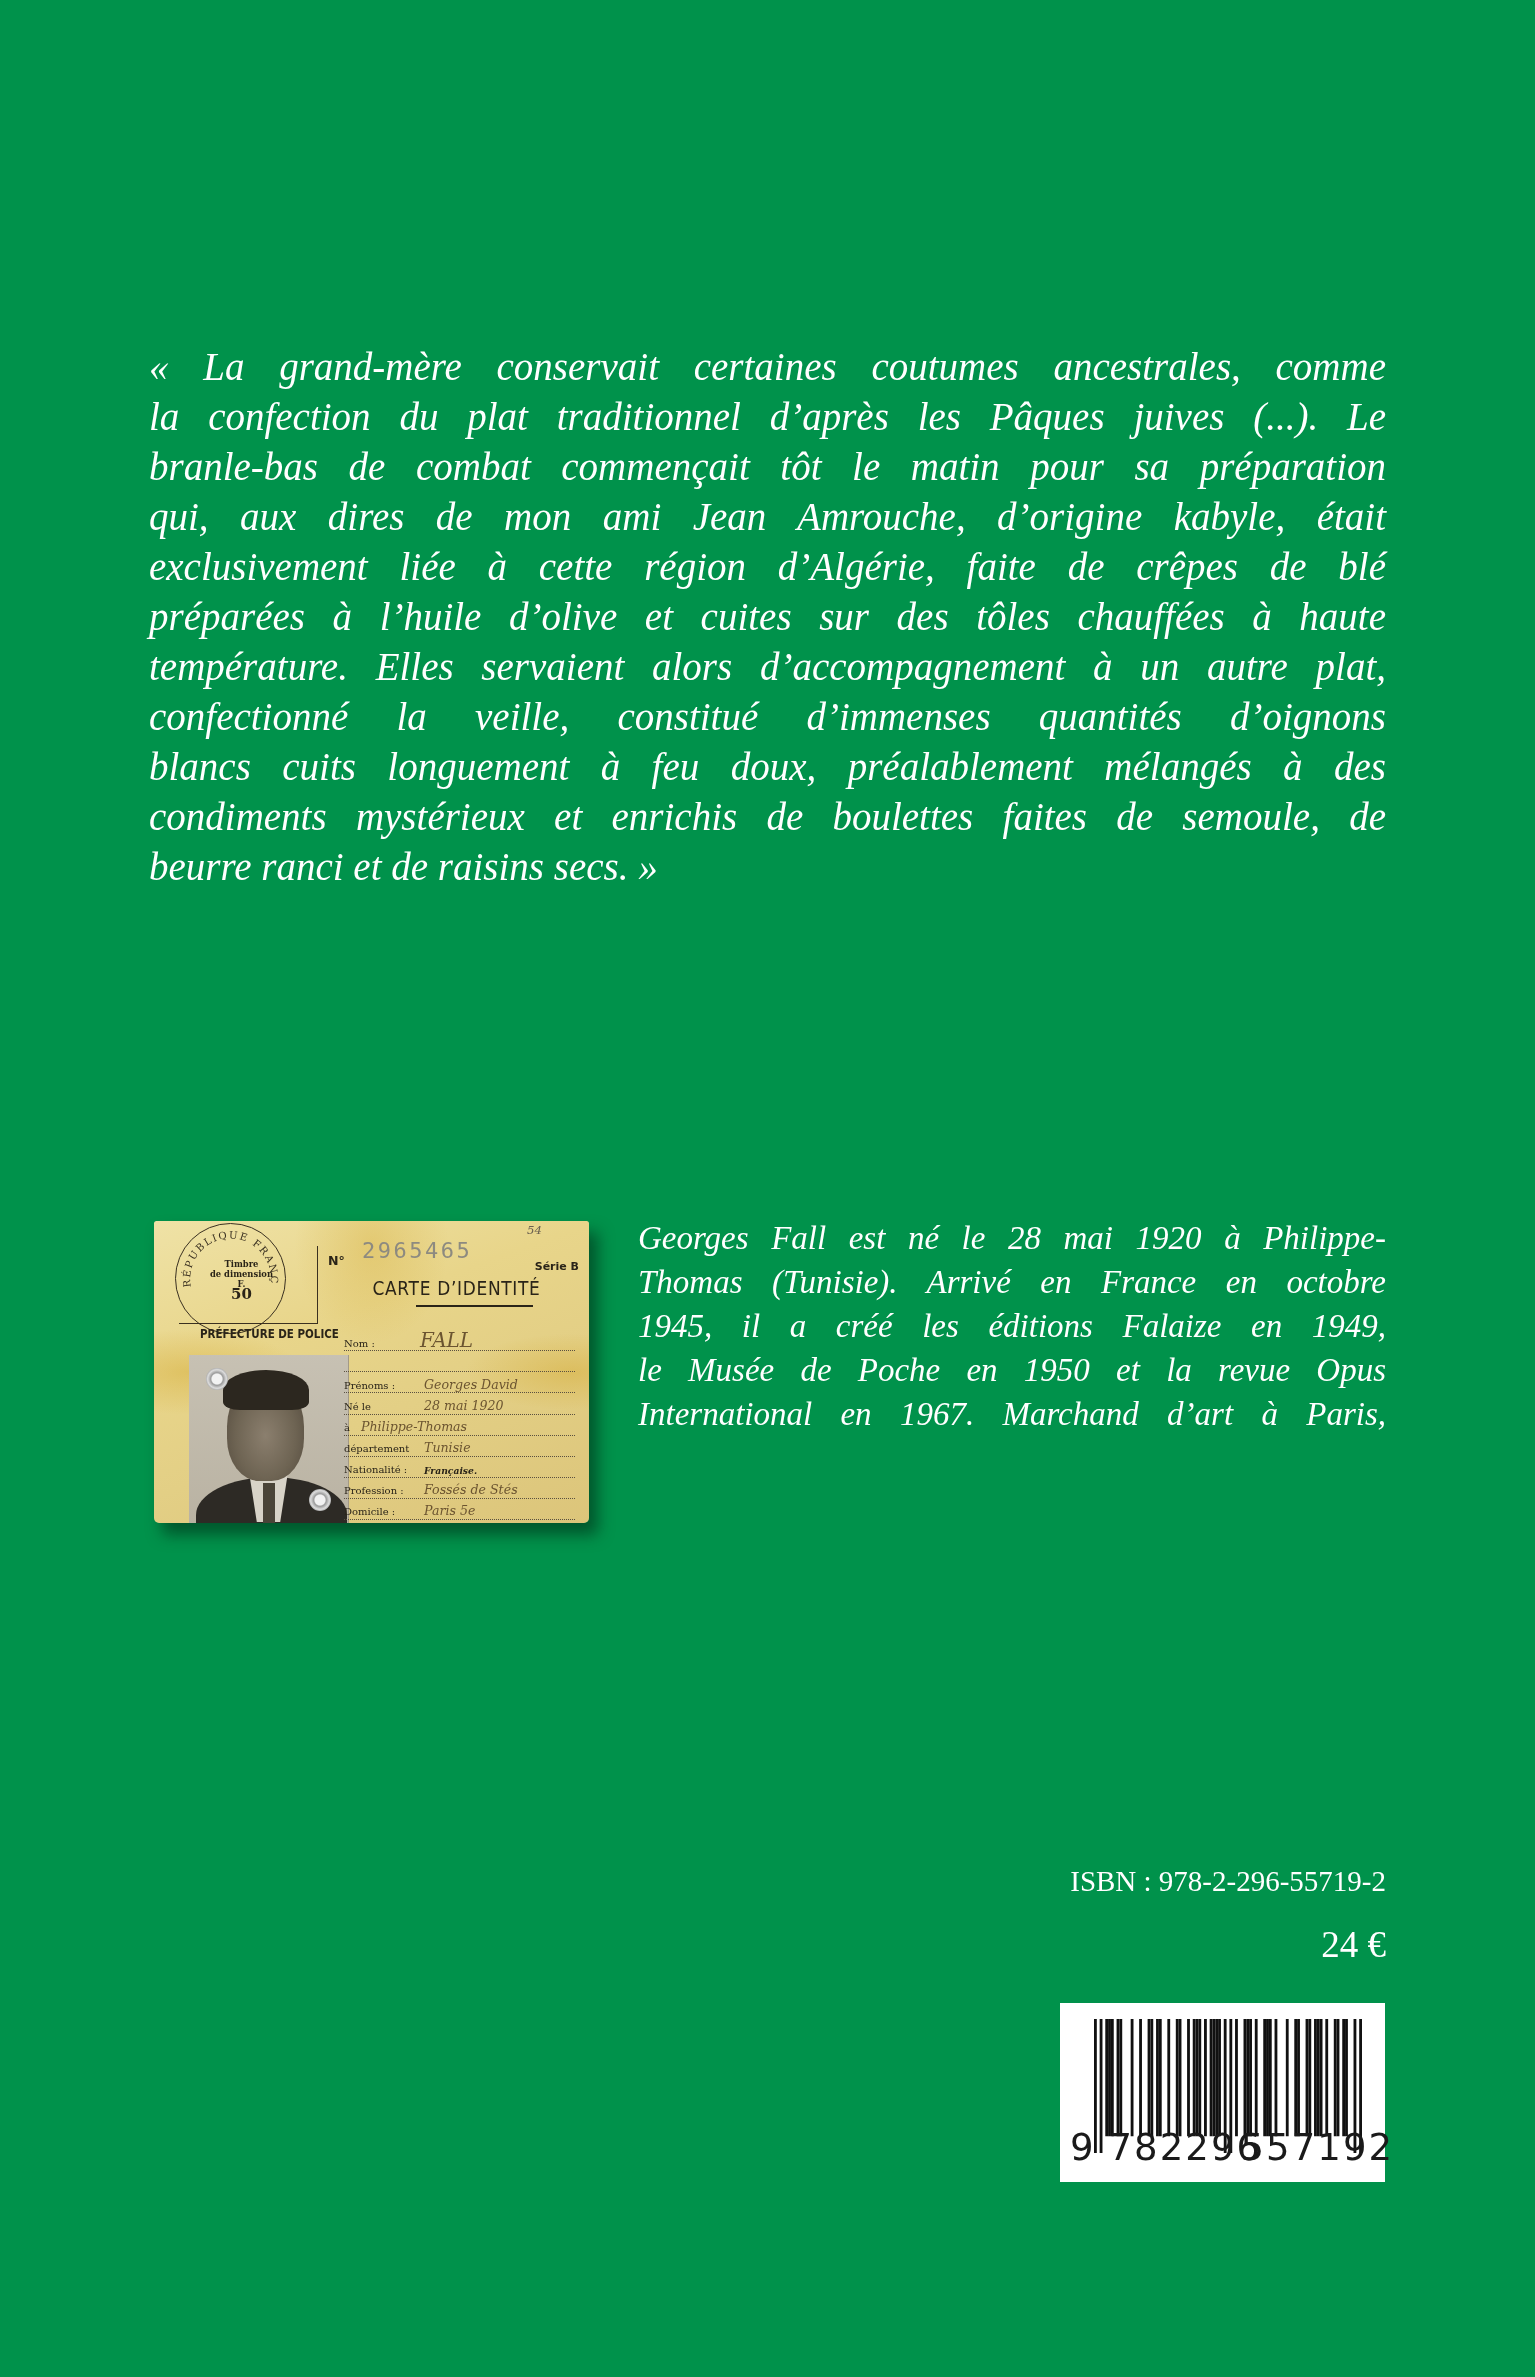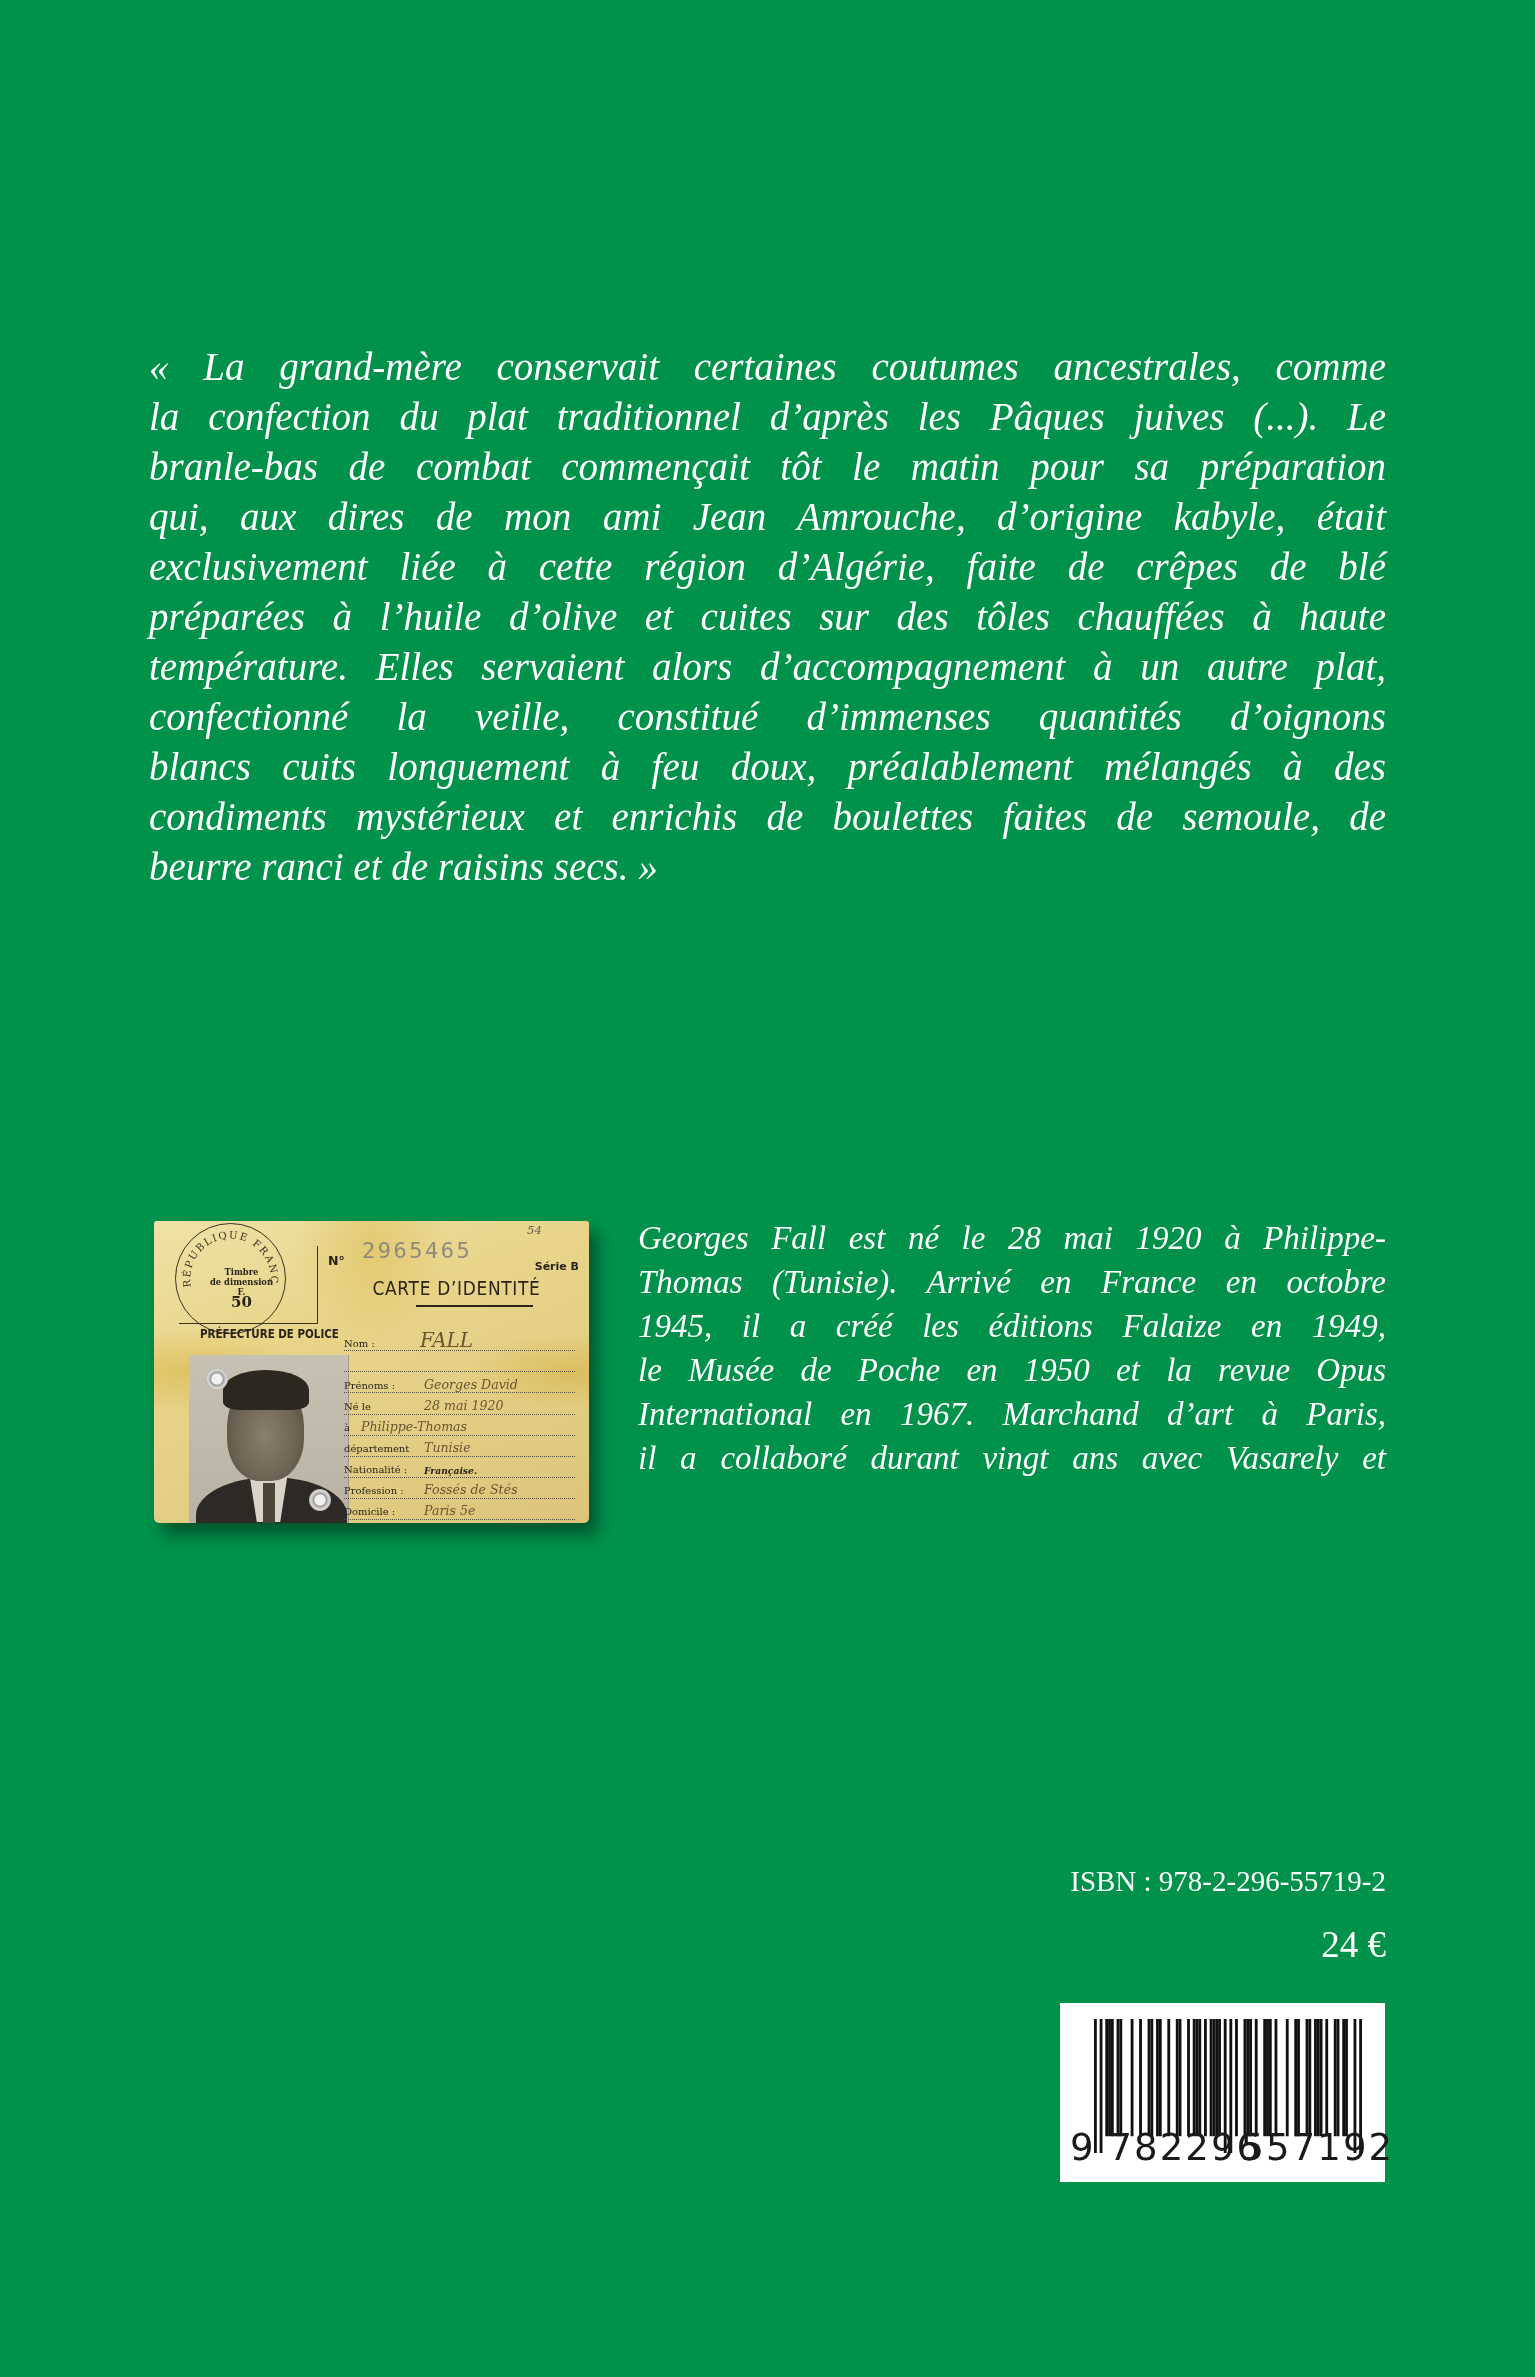--- a/index.html
+++ b/index.html
@@ -34,21 +34,21 @@
       radial-gradient(ellipse at 8% 50%, rgba(212,170,50,0.45) 0%, rgba(212,170,50,0) 20%),
       radial-gradient(ellipse at 96% 50%, rgba(212,170,50,0.45) 0%, rgba(212,170,50,0) 18%),
       radial-gradient(ellipse at 50% 8%, rgba(212,170,50,0.35) 0%, rgba(212,170,50,0) 25%);
   }
   .stamp {
     position: absolute; left: 21px; top: 1.7px; width: 109px; height: 109px;
     border: 1.7px solid #3a3020; border-radius: 50%;
     font-size: 7.6px; text-align: center;
   }
   .stamp .stamp-inner {
-    position: absolute; left: 34px; top: 35px; font-size: 8.4px; line-height: 10px; font-weight: bold; margin-top: 8px;
+    position: absolute; left: 34px; top: 35px; font-size: 8.4px; line-height: 10px; font-weight: bold;
   }
   .stamp-box {
     position: absolute; left: 25px; top: 25px; width: 138px; height: 77px;
     border-right: 1.7px solid #3a3020; border-bottom: 1.7px solid #3a3020;
   }
   .card-no-label { position: absolute; left: 174px; top: 32px; font-weight: bold; font-size: 12.6px; font-family: "DejaVu Sans", sans-serif; }
   .card-no { position: absolute; left: 208px; top: 17px; font-size: 22px; color: #8d8a80; letter-spacing: 2.5px; font-family: "DejaVu Sans Mono", monospace; font-weight: normal; }
   .card-corner { position: absolute; left: 373px; top: 1.7px; font-size: 11.7px; color: #6a6050; font-style: italic; }
   .card-serie { position: absolute; right: 10px; top: 39px; font-weight: bold; font-size: 11px; font-family: "DejaVu Sans", sans-serif; }
   .card-title { position: absolute; left: 185px; top: 55px; width: 235px; text-align: center; font-size: 20px; letter-spacing: 0.8px; font-family: "DejaVu Sans", sans-serif; transform: scaleX(0.85); transform-origin: center; }
@@ -200,21 +200,20 @@
     </div>
   </div>
 </div>
 
 <div class="bio">
   <span class="line">Georges Fall est né le 28 mai 1920 à Philippe-</span>
   <span class="line">Thomas (Tunisie). Arrivé en France en octobre</span>
   <span class="line">1945, il a créé les éditions Falaize en 1949,</span>
   <span class="line">le Musée de Poche en 1950 et la revue Opus</span>
   <span class="line">International en 1967. Marchand d’art à Paris,</span>
-  <span class="line">il a collaboré durant vingt ans avec Vasarely et</span>
 </div>
 
 <div class="price">24 €</div>
 <div class="isbn">ISBN : 978-2-296-55719-2</div>
 
 <div class="barcode-box">
   <svg class="barcode-bars" id="barcode-svg" viewBox="0 0 95 160" preserveAspectRatio="none">
       <rect x="0" y="0" width="1" height="160" fill="#111"></rect>
       <rect x="2" y="0" width="1" height="160" fill="#111"></rect>
       <rect x="4" y="0" width="1" height="140" fill="#111"></rect>

